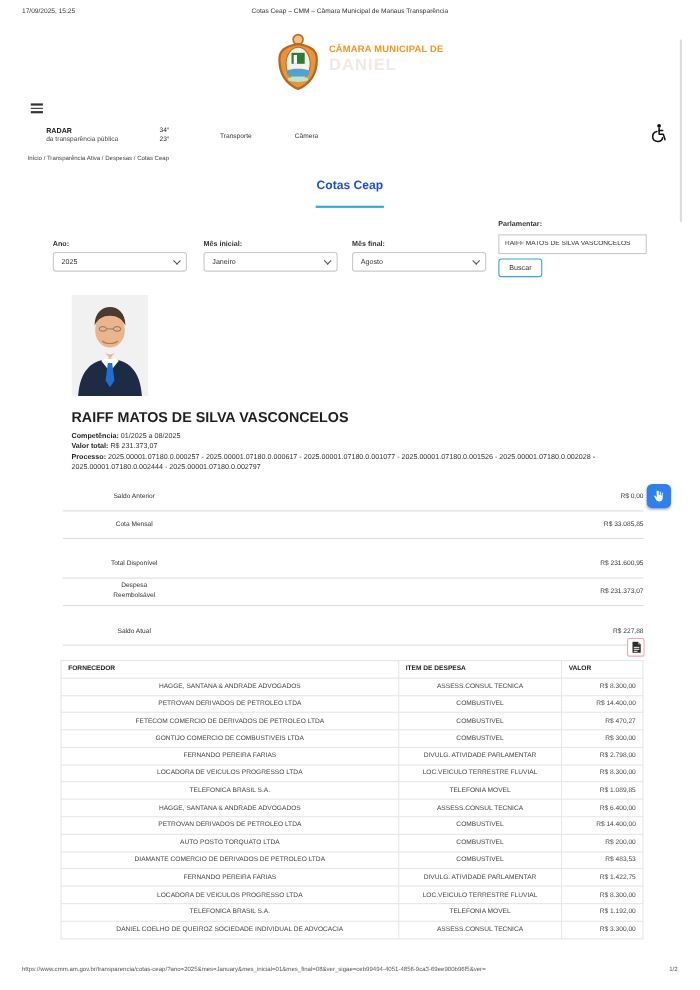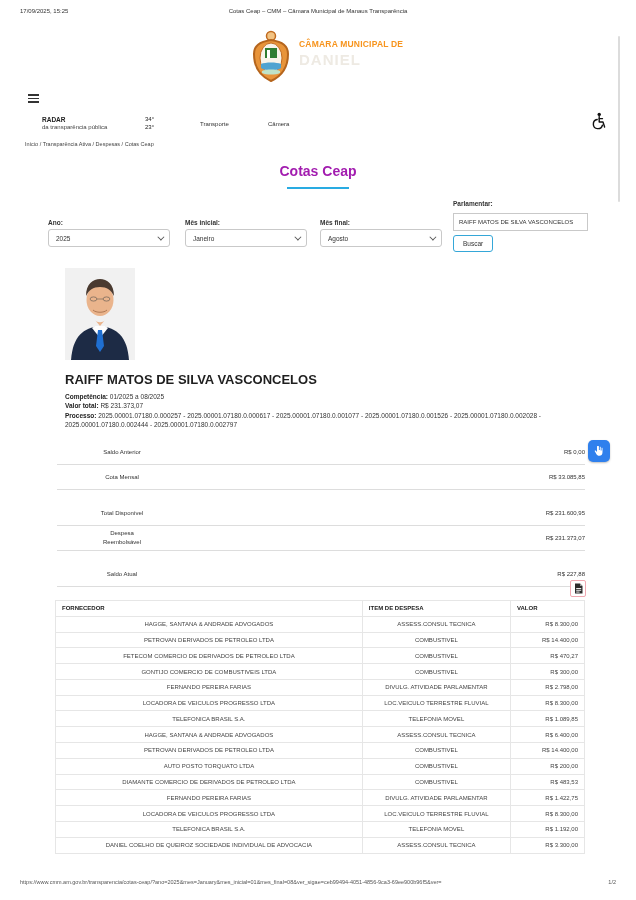--- a/index.html
+++ b/index.html
@@ -30,21 +30,21 @@
   .radar-sub { font-size:6px; color:#444; margin-top:1px; }
   .radar-block { position:absolute; left:0; top:2px; }
   .temps { position:absolute; left:103px; top:2px; text-align:right; font-size:6px; color:#222; line-height:1.3; }
   .nav-item-1 { position:absolute; left:158px; top:7px; color:#333; }
   .nav-item-2 { position:absolute; left:226px; top:7px; color:#333; }
   .wheelchair { position:absolute; right:0px; top:-2px; width:15px; height:18px; }
 
   .breadcrumb { position:absolute; top:141px; left:25px; font-size:5.5px; color:#444; }
 
   
-  .page-title { position:absolute; top:163px; left:0; right:0; text-align:center; font-size:14px; font-weight:bold; color:#a21caf; }
+  .page-title { position:absolute; top:163px; left:0; right:0; text-align:center; font-size:11px; font-weight:bold; color:#1d4ed8; }
   .title-underline { position:absolute; top:187px; left:50%; transform:translateX(-50%); width:62px; height:2px; }
 
   
   .filters { position:absolute; top:200px; left:48px; width:540px; height:52px; }
   .fgroup { position:absolute; }
   .flabel { font-size:6.5px; font-weight:bold; color:#333; margin-bottom:3px; }
   .fselect { display:flex; justify-content:space-between; align-items:center; width:100%; height:18px;
              border:1px solid #c9c9c9; border-radius:3px; background:#fff; padding:0 7px; font-size:6.5px; color:#333; cursor:pointer; }
   .chev { width:5px; height:5px; border-right:1px solid #555; border-bottom:1px solid #555; transform:rotate(45deg) translateY(-2px); }
   .f-ano { left:0; top:19px; width:122px; }

